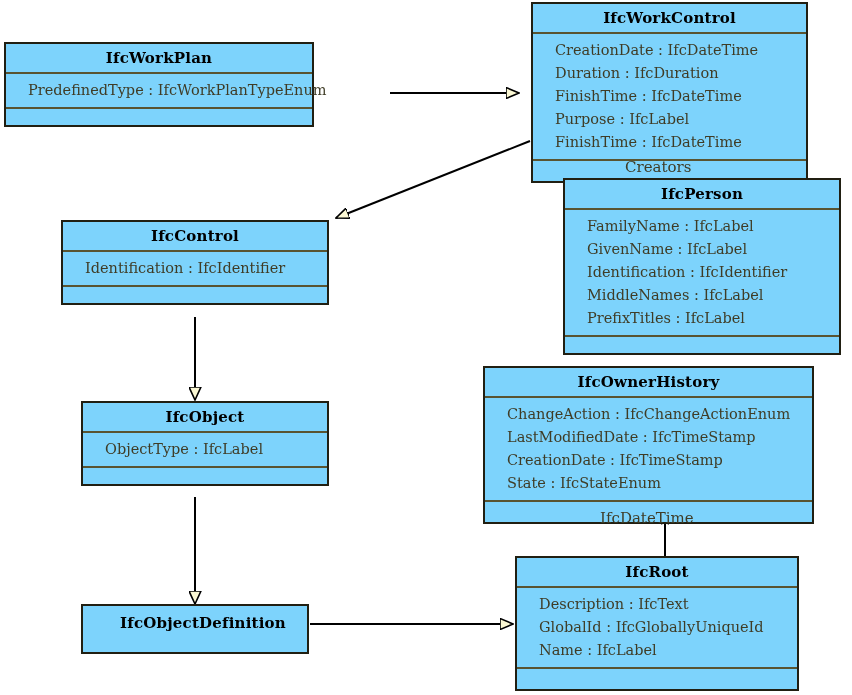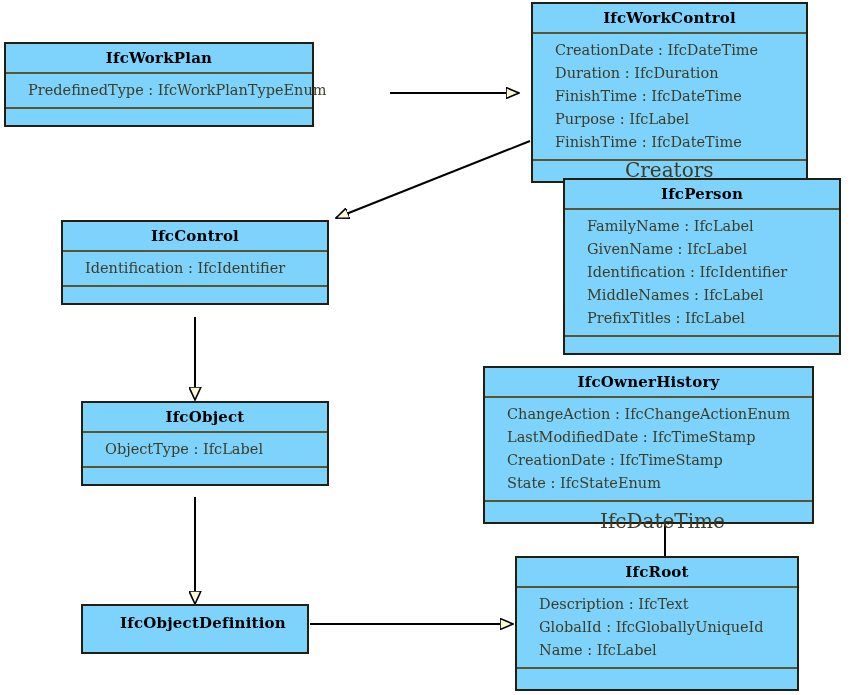--- a/index.html
+++ b/index.html
@@ -61,21 +61,21 @@
   .comp-foot {
     border-top: 2px solid #595431;
     height: 18px;
     position: relative;
   }
   .comp-foot.tall {
     height: 22px;
   }
   .edge-label {
     position: absolute;
-    font-size: 20px;
+    font-size: 15px;
     color: #3f3c26;
     z-index: 3;
     white-space: nowrap;
     background: transparent;
   }
 </style>
 </head>
 <body>
 
 <div id="diagram">

